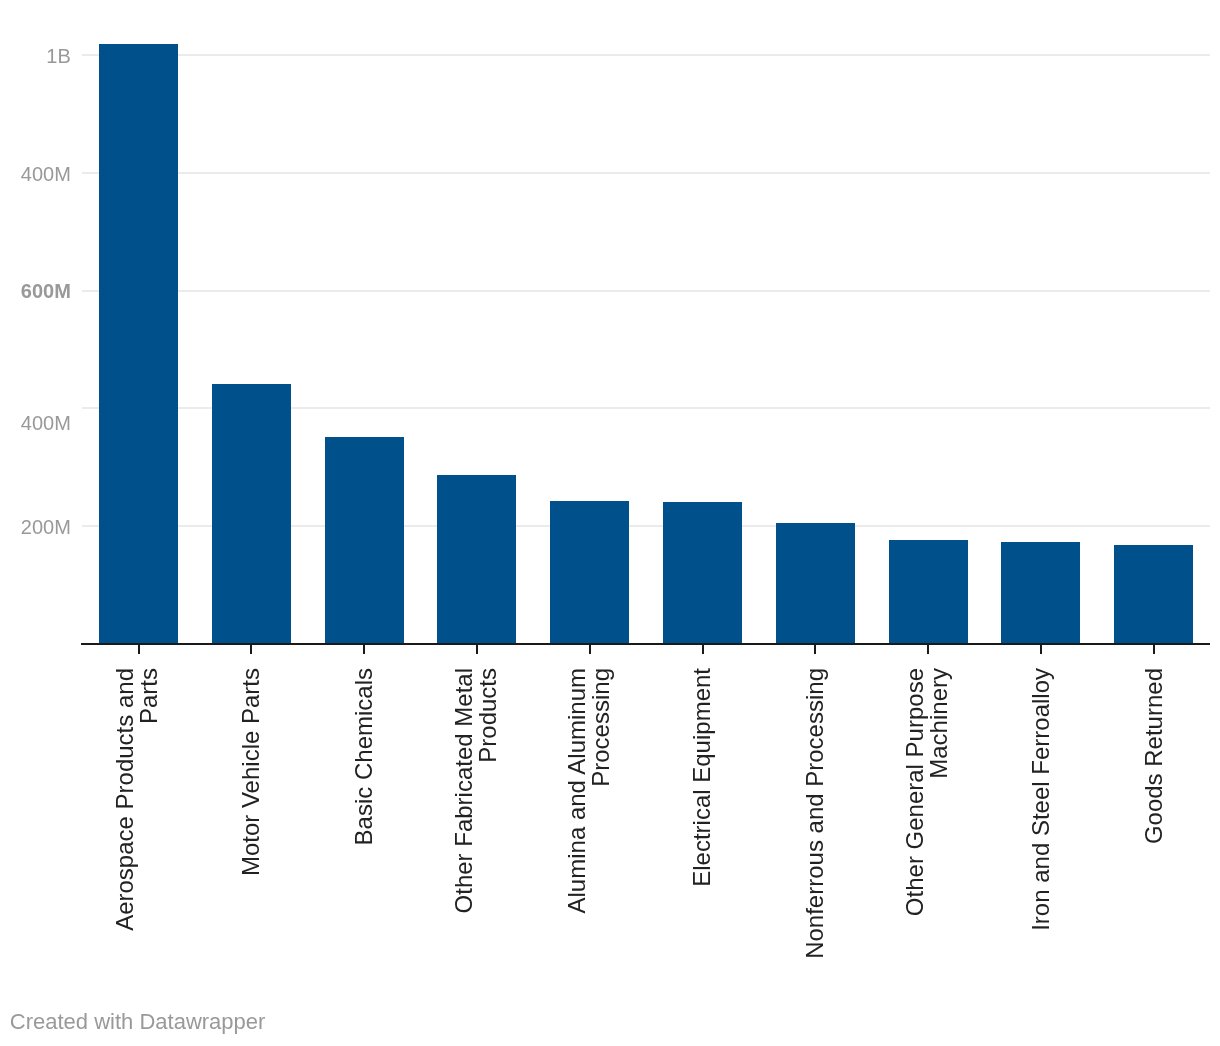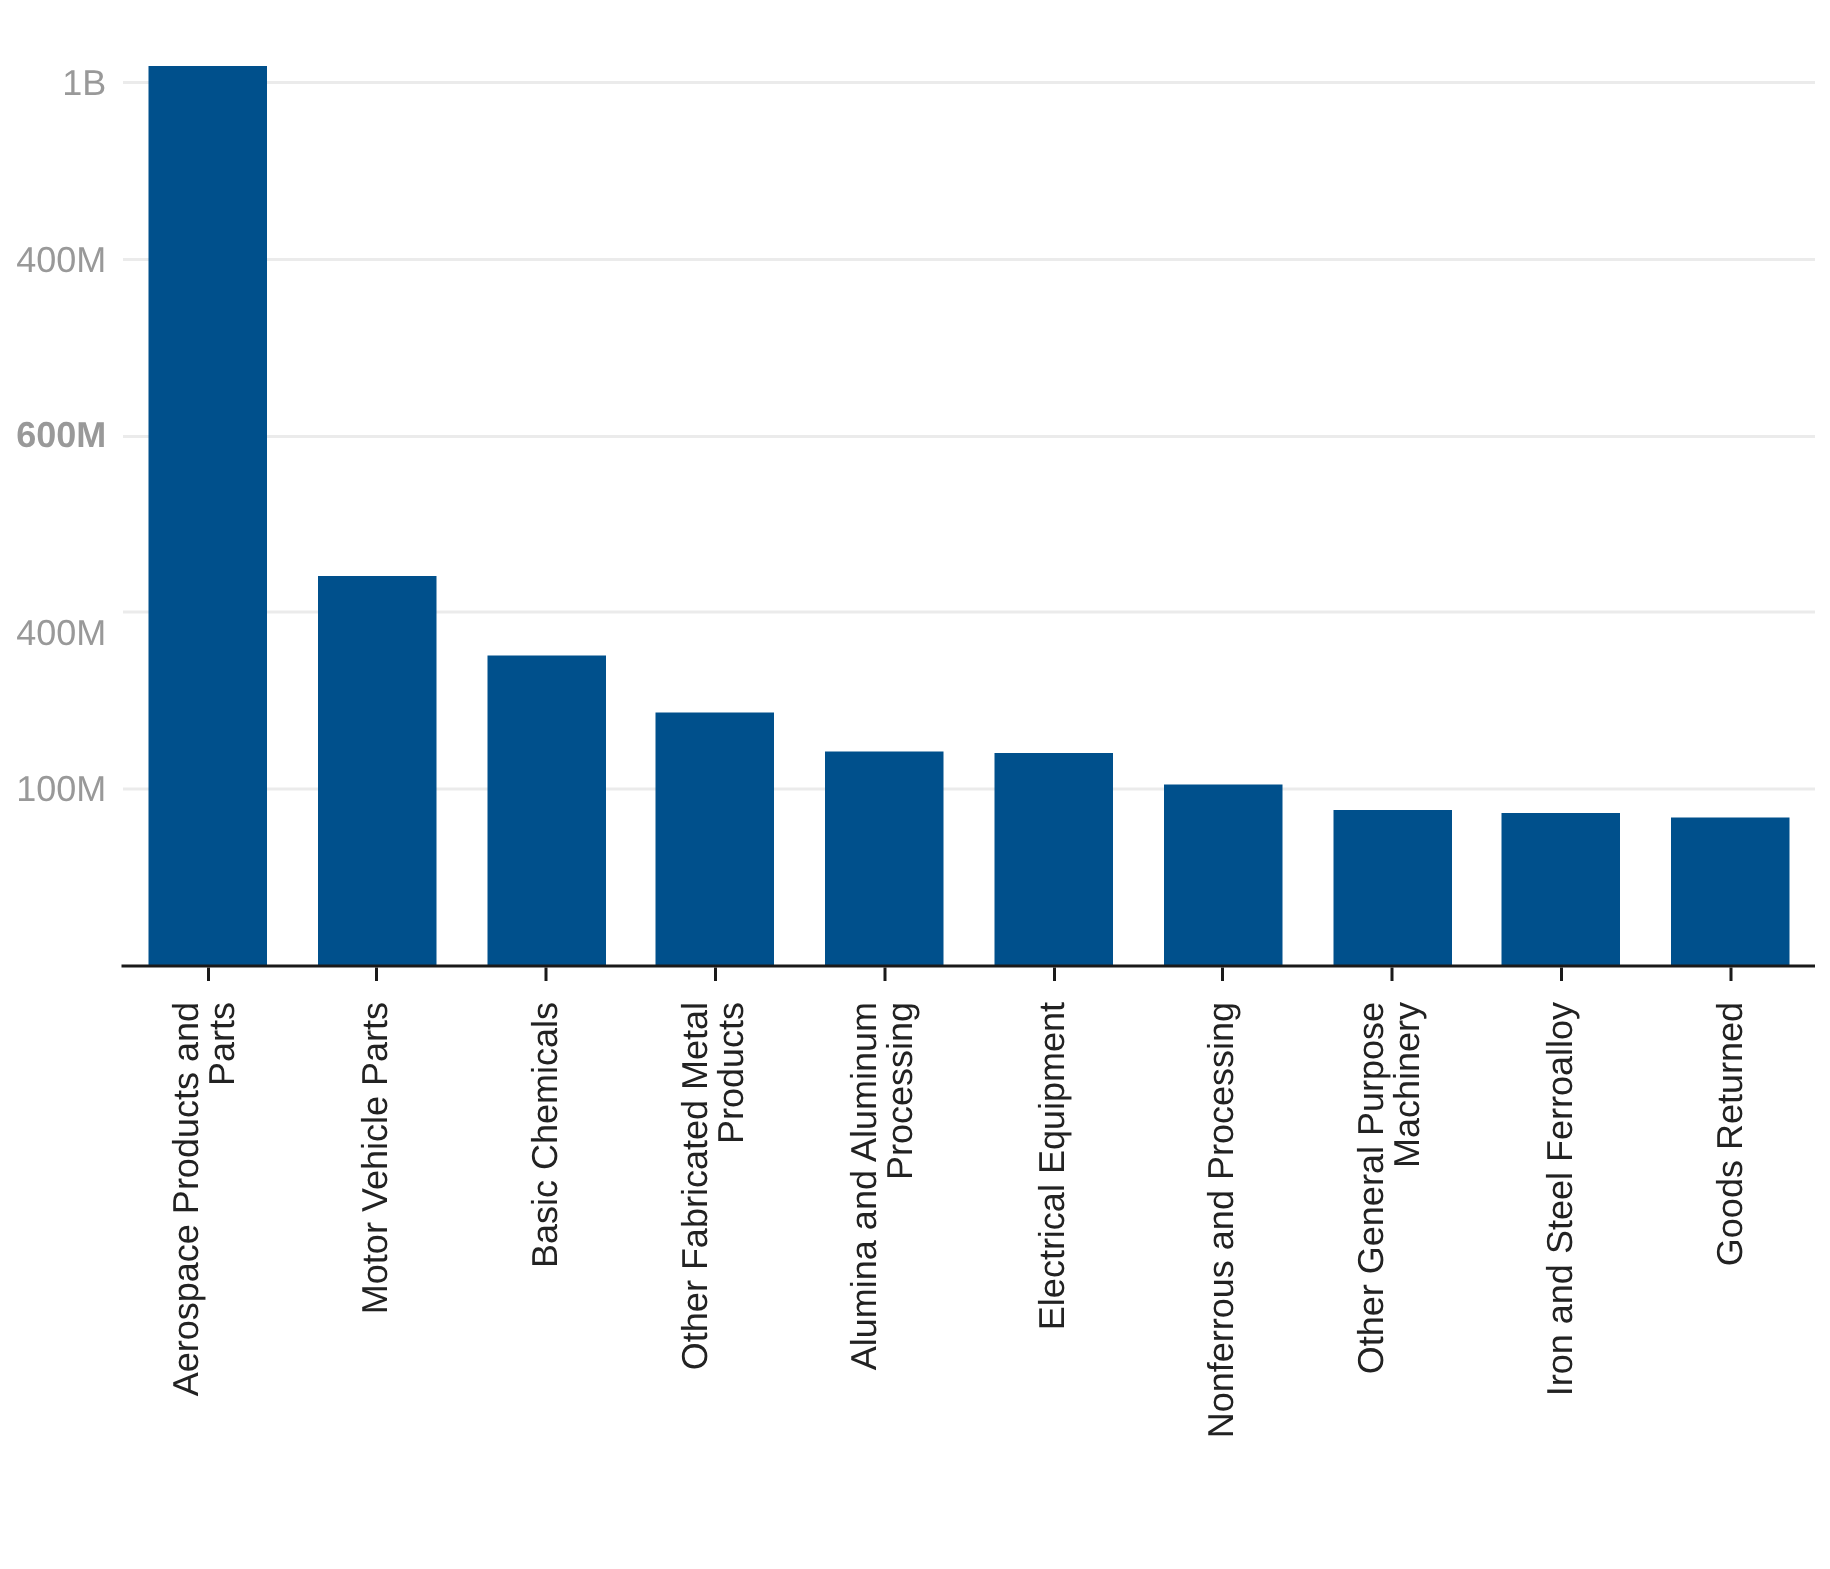--- a/index.html
+++ b/index.html
@@ -5,21 +5,21 @@
 <style>
   html,body{margin:0;padding:0;background:#ffffff;}
   body{width:1220px;height:1046px;overflow:hidden;
        font-family:"Liberation Sans",sans-serif;}
   #chart-root{position:relative;width:1220px;height:1046px;background:#ffffff;}
 
   .grid-layer,.bar-layer,.xaxis-layer{position:absolute;left:0;top:0;width:1220px;height:1046px;}
 
   .gridline{position:absolute;height:2px;background:#ebebeb;}
 
-  .ytick-label{position:absolute;color:#999999;font-size:24px;line-height:24px;
+  .ytick-label{position:absolute;color:#999999;font-size:20px;line-height:24px;
                text-align:center;white-space:nowrap;}
 
   .bar{position:absolute;background:#00508c;}
 
   .xaxis-line{position:absolute;background:#1a1a1a;height:2px;}
   .xtick{position:absolute;background:#1a1a1a;width:2px;height:9px;}
 
   .xlabel{position:absolute;color:#222222;font-size:24px;line-height:24.2px;
           text-align:right;transform-origin:0 0;transform:rotate(-90deg);width:330px;}
   .xlabel-line{display:block;}
@@ -32,21 +32,21 @@
 
 <div id="chart-root">
 
   <div class="grid-layer">
     <div class="gridline" style="left: 82px; width: 1128px; top: 525px; background: rgb(235, 235, 235);"></div>
     <div class="gridline" style="left: 82px; width: 1128px; top: 407px; background: rgb(235, 235, 235);"></div>
     <div class="gridline" style="left: 82px; width: 1128px; top: 290px; background: rgb(235, 235, 235);"></div>
     <div class="gridline" style="left: 82px; width: 1128px; top: 172px; background: rgb(235, 235, 235);"></div>
     <div class="gridline" style="left: 82px; width: 1128px; top: 54px; background: rgb(235, 235, 235);"></div>
 
-    <div class="ytick-label" style="right: 1149.2px; top: 515px; color: rgb(153, 153, 153);">100M</div>
+    <div class="ytick-label" style="right: 1149.2px; top: 515px; color: rgb(153, 153, 153);">200M</div>
     <div class="ytick-label" style="right: 1149.2px; top: 411px; color: rgb(153, 153, 153);">400M</div>
     <div class="ytick-label" style="right: 1149.2px; top: 279.4px; color: rgb(153, 153, 153); font-weight: bold;">600M</div>
     <div class="ytick-label" style="right: 1149.2px; top: 161.6px; color: rgb(153, 153, 153);">400M</div>
     <div class="ytick-label" style="right: 1149.2px; top: 43.8px; color: rgb(153, 153, 153);">1B</div>
   </div>
 
   <div class="bar-layer">
     <div class="bar" style="left: 98.9px; width: 79.2px; top: 43.9857px; height: 600.014px; background: rgb(0, 80, 140);"></div>
     <div class="bar" style="left: 211.7px; width: 79.2px; top: 384.015px; height: 259.985px; background: rgb(0, 80, 140);"></div>
     <div class="bar" style="left: 324.5px; width: 79.2px; top: 437.025px; height: 206.975px; background: rgb(0, 80, 140);"></div>
@@ -102,13 +102,14 @@
       <span class="xlabel-line">Machinery</span>
     </div>
     <div class="xlabel" style="left: 1028.7px; top: 998px; color: rgb(34, 34, 34);">
       <span class="xlabel-line">Iron and Steel Ferroalloy</span>
     </div>
     <div class="xlabel" style="left: 1141.5px; top: 998px; color: rgb(34, 34, 34);">
       <span class="xlabel-line">Goods Returned</span>
     </div>
   </div>
 
+  <div class="footer-credit">Created with Datawrapper</div>
 </div>
 
 </body></html>

